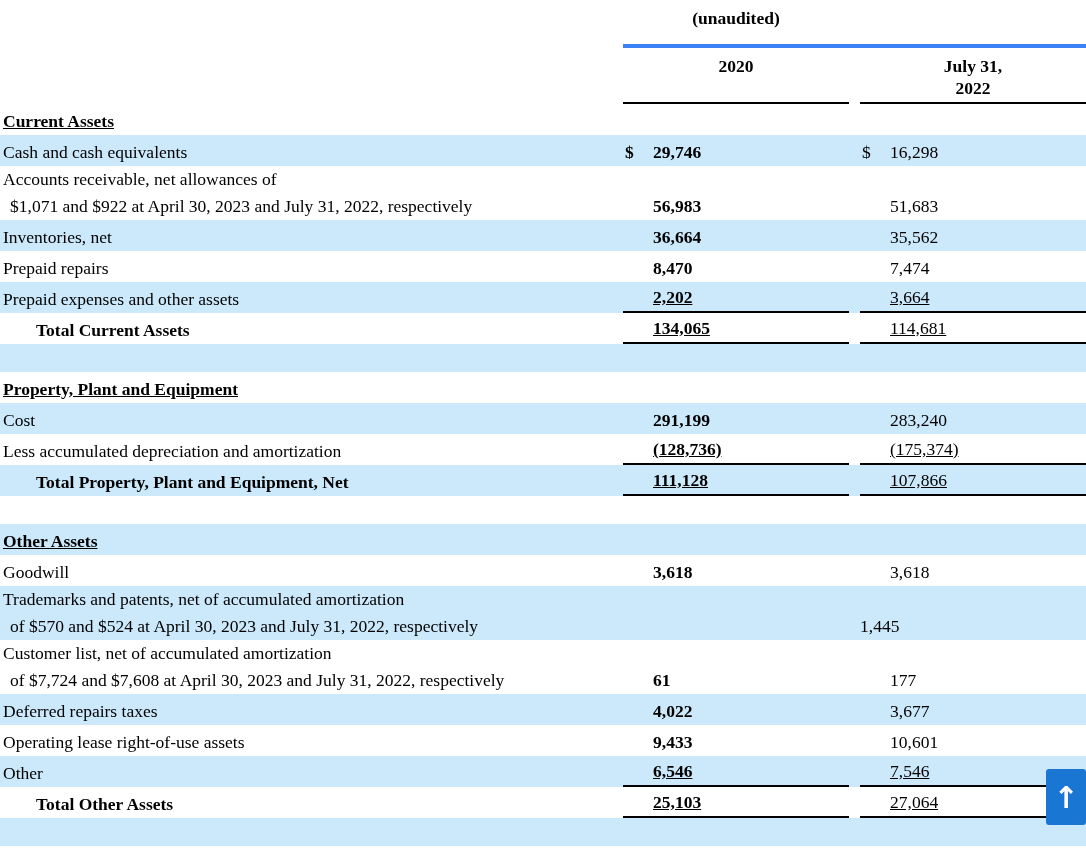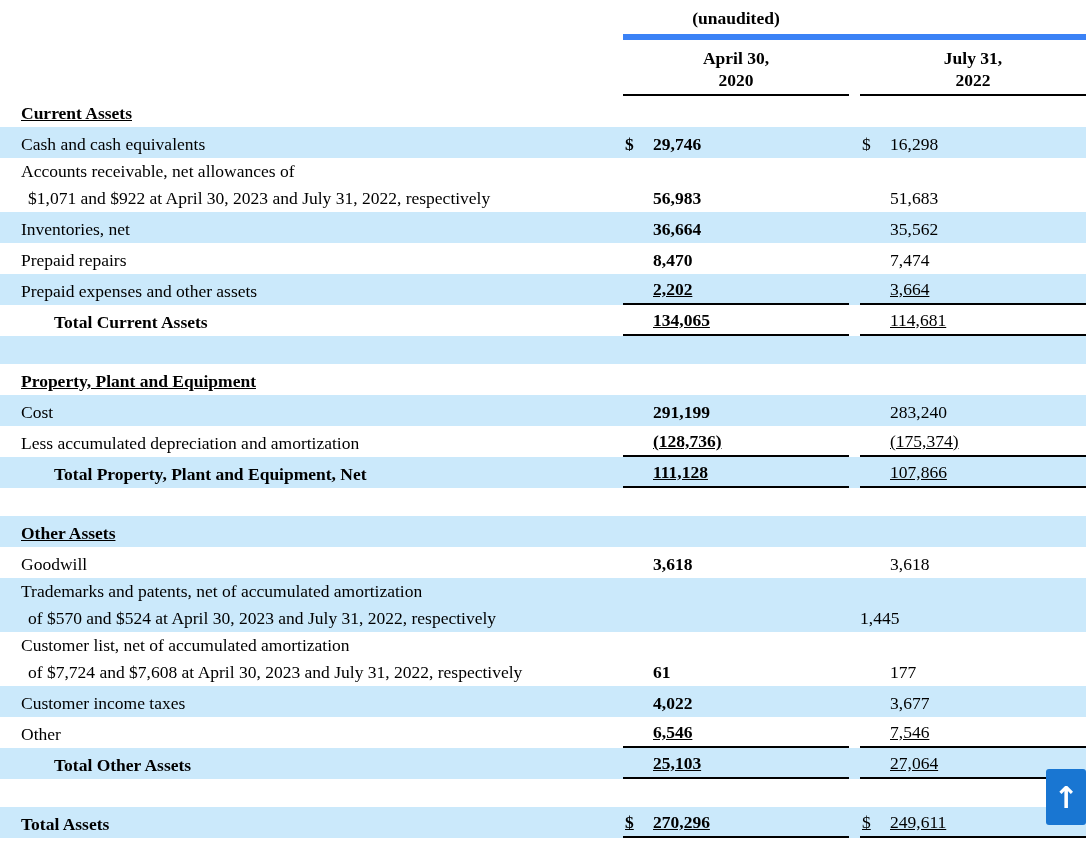--- a/index.html
+++ b/index.html
@@ -7,42 +7,42 @@
     width: 1086px; height: 854px;
     background: #ffffff; color: #000000;
     font-family: "Liberation Serif", "DejaVu Serif", serif;
     font-size: 17.5px;
     position: relative; overflow: hidden;
   }
   .sheet { width: 1086px; }
 
   
   .hdr-row1 { display: grid; grid-template-columns: 623px 463px; padding-top: 6px; }
-  .hdr-row1 .span2 { border-bottom: 6px solid #3b82f6; padding-bottom: 4px; }
+  .hdr-row1 .span2 { border-bottom: 4px solid #3b82f6; padding-bottom: 14px; }
   .hdr-row1 .unaudited { width: 226px; text-align: center; font-weight: bold; line-height: 24px; }
 
   .hdr-row2 { display: grid; grid-template-columns: 623px 226px 11px 226px; }
   .hdr-row2 .datecell {
     border-bottom: 2px solid #000; text-align: center; font-weight: bold;
     padding: 7px 0 3px 0; line-height: 22px;
   }
 
   
   .rows .row {
     display: grid;
     grid-template-columns: 623px 30px 196px 11px 30px 196px;
     min-height: 31px;
     align-items: end;
   }
   .rows .row:nth-child(even) { background: #cbe9fb; }
   .row.spacer { min-height: 28px; }
 
   .cell { line-height: 28px; }
   .label { padding-left: 3px; grid-column: 1; }
-  .label .line { line-height: 27px; margin-left: 18px; }
+  .label .line { line-height: 27px; }
   .label .l2 { padding-left: 7px; }
 
   .section .label { font-weight: bold; text-decoration: underline; }
   .total .label { font-weight: bold; padding-left: 36px; }
   .grandtotal .label { font-weight: bold; }
 
   .dollar { padding-left: 2px; text-align: left; }
   .value { text-align: left; padding-right: 12px; }
   .c1 { font-weight: bold; }
   .c2 { font-weight: normal; }
@@ -68,21 +68,20 @@
   <div class="hdr-row1">
     <div></div>
     <div class="span2">
       <div class="unaudited">(unaudited)</div>
     </div>
   </div>
 
   <div class="hdr-row2">
     <div></div>
     <div class="datecell">
-      <div>April 30,</div>
       <div>2020</div>
     </div>
     <div></div>
     <div class="datecell">
       <div>July 31,</div>
       <div>2022</div>
     </div>
   </div>
 
   <div class="rows">
@@ -220,27 +219,37 @@
           <div class="line l2">of $7,724 and $7,608 at April 30, 2023 and July 31, 2022, respectively</div>
         </div>
         <div class="cell dollar c1"></div>
         <div class="cell value c1">61</div>
         <div class="cell gap"></div>
         <div class="cell dollar c2"></div>
         <div class="cell value c2">177</div>
       </div>
       <div class="row data">
         <div class="cell label">
-          <div class="line">Customer income taxes</div>
+          <div class="line">Deferred repairs taxes</div>
         </div>
         <div class="cell dollar c1"></div>
         <div class="cell value c1">4,022</div>
         <div class="cell gap"></div>
         <div class="cell dollar c2"></div>
         <div class="cell value c2">3,677</div>
+      </div>
+      <div class="row data">
+        <div class="cell label">
+          <div class="line">Operating lease right-of-use assets</div>
+        </div>
+        <div class="cell dollar c1"></div>
+        <div class="cell value c1">9,433</div>
+        <div class="cell gap"></div>
+        <div class="cell dollar c2"></div>
+        <div class="cell value c2">10,601</div>
       </div>
       <div class="row data">
         <div class="cell label">
           <div class="line">Other</div>
         </div>
         <div class="cell dollar c1 rule"></div>
         <div class="cell value c1 rule">6,546</div>
         <div class="cell gap"></div>
         <div class="cell dollar c2 rule"></div>
         <div class="cell value c2 rule">7,546</div>

